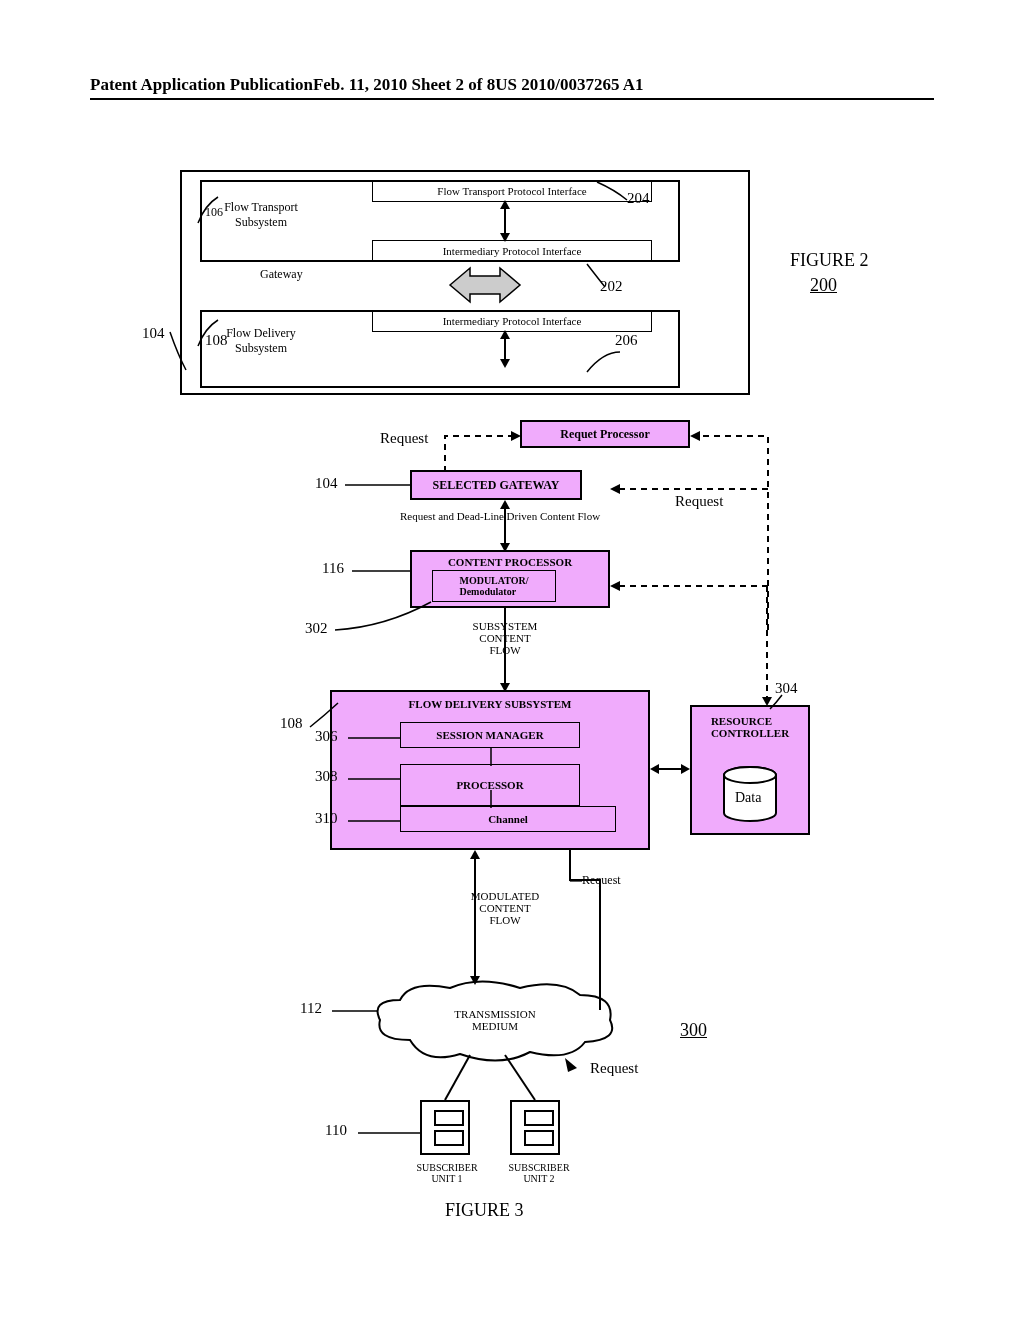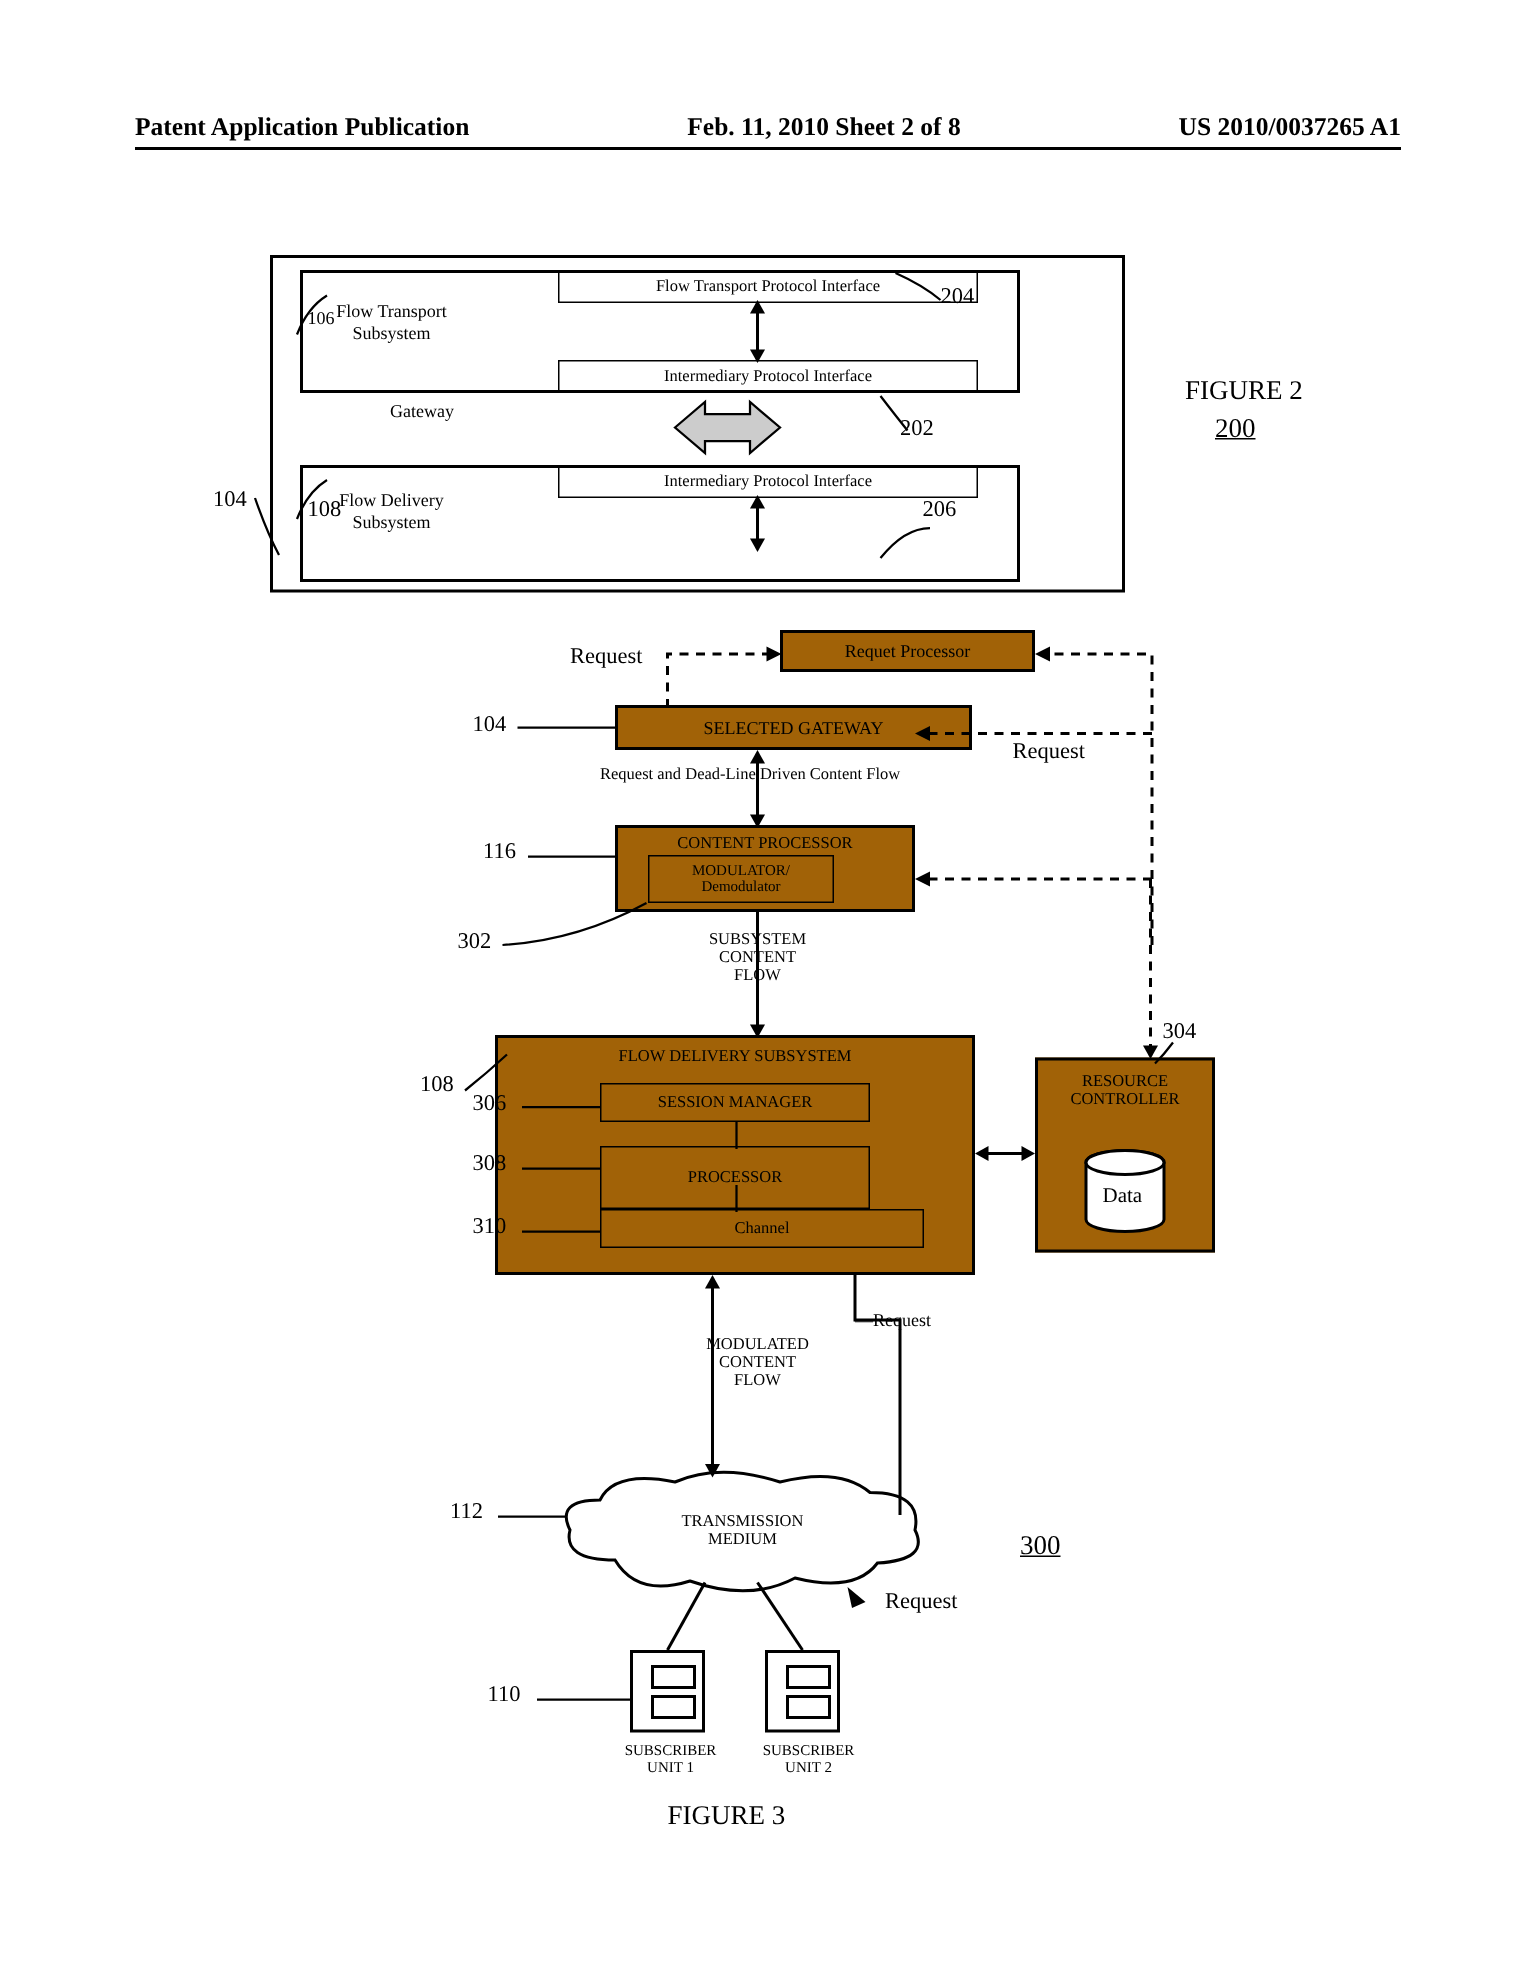--- a/index.html
+++ b/index.html
@@ -10,21 +10,21 @@
     height: 1320px;
     position: relative;
   }
   .page-header {
     position: absolute;
     top: 75px;
     left: 0;
     width: 1024px;
     padding: 0 90px;
     display: flex;
-    justify-content: space-between;
+    justify-content: flex-start;
     font-weight: bold;
     font-size: 17px;
   }
   .header-divider {
     position: absolute;
     top: 98px;
     left: 90px;
     width: 844px;
     border-top: 2.5px solid #000;
   }
@@ -70,26 +70,27 @@
     align-items: center;
     justify-content: center;
   }
 
   svg.connector { position: absolute; overflow: visible; }
 
   
   .fig3-box {
     position: absolute;
     border: 2px solid #000;
-    background: #a16207;
+    background: #f0abfc;
     font-size: 12px;
     display: flex;
     align-items: center;
     justify-content: center;
-    text-align: center;
+    text-align: left;
+    font-weight: bold;
   }
 
   .cloud {
     position: absolute;
   }
   .subscriber-unit {
     position: absolute;
     width: 50px;
     height: 55px;
     border: 2px solid #000;
@@ -182,21 +183,21 @@
 
   <div class="label figure-label" style="top:100px;left:700px">FIGURE 2</div>
   <div class="label figure-label" style="top:125px;left:720px;text-decoration:underline">200</div>
 
   <div class="fig3-box" style="top:270px;left:430px;width:170px;height:28px">
     <span>Requet Processor</span>
   </div>
 
   <div class="label" style="top:280px;left:290px;font-size:15px">Request</div>
 
-  <div class="fig3-box" style="top:320px;left:320px;width:238px;height:30px;font-size:12px">
+  <div class="fig3-box" style="top:320px;left:320px;width:172px;height:30px;font-size:12px">
     <span>SELECTED GATEWAY</span>
   </div>
   <div class="label" style="top:325px;left:225px;font-size:15px">104</div>
   <svg class="connector" style="top:332px;left:255px" width="65" height="6">
       <line x1="0" y1="3" x2="65" y2="3" stroke="#000" stroke-width="1.5"></line>
     </svg>
 
   <div class="label" style="top:343px;left:585px;font-size:15px">Request</div>
 
   <div class="label" style="top:360px;left:310px;font-size:11px">Request and Dead-Line Driven Content Flow</div>

